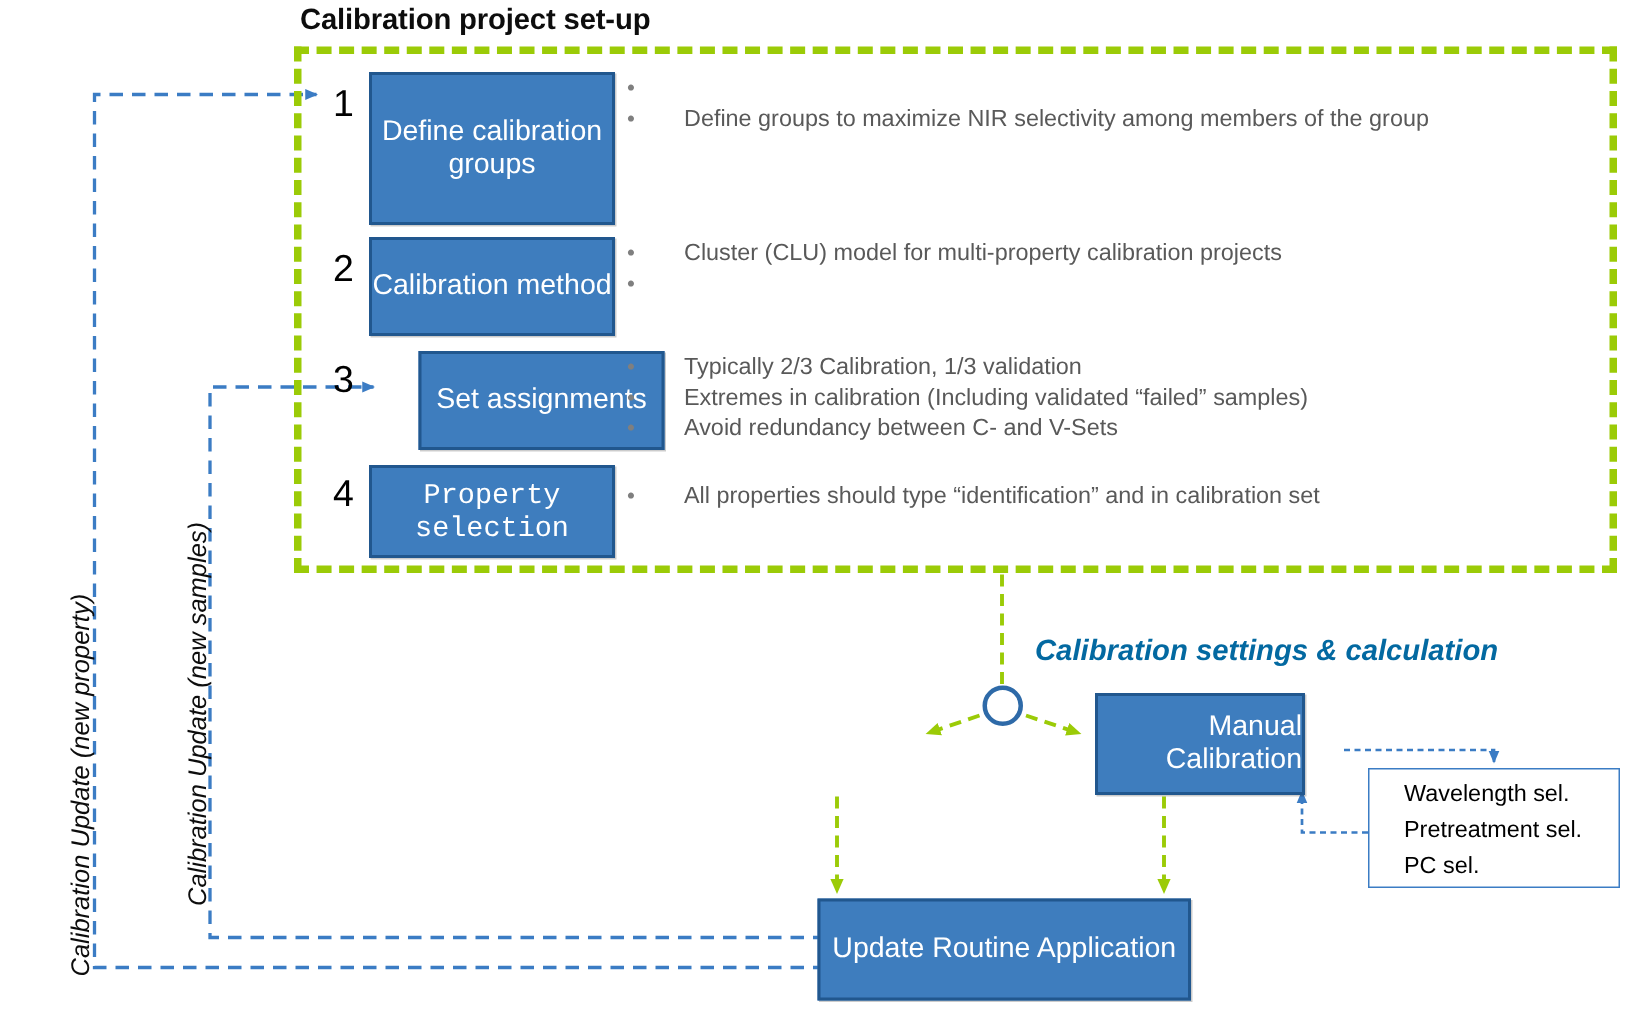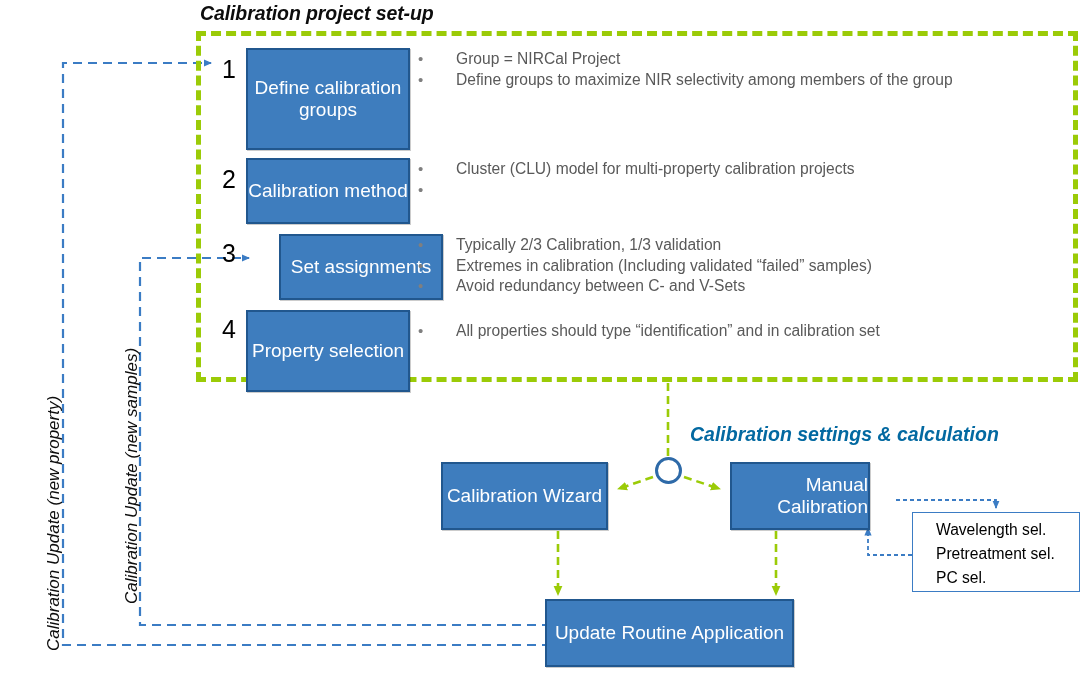--- a/index.html
+++ b/index.html
@@ -34,21 +34,20 @@
     width: 882px;
     height: 351px;
     border: 5px dashed #9BCB07;
     box-sizing: border-box;
   }
   .group-title {
     position: absolute;
     left: 200px;
     top: 2px;
     font-size: 19.5px;
-    font-style: italic;
     font-weight: bold;
     color: #0d0d0d;
     white-space: nowrap;
     letter-spacing: -0.1px;
   }
 
   
   .pbox {
     position: absolute;
     background: #3E7DBE;
@@ -197,21 +196,20 @@
   <div class="group-box"></div>
   <div class="group-title">Calibration project set-up</div>
 
   <div class="step-num" style="left:222px; top:57px;">1</div>
   <div class="pbox" style="left:246px; top:48px; width:164px; height:102px;">
     <span>Define calibration groups</span>
   </div>
   <div class="bullets" style="left:418px; top:49px;">
     <div class="bullet-row">
       <span class="dot">•</span>
-      <span>Group = NIRCal Project</span>
     </div>
     <div class="bullet-row">
       <span class="dot">•</span>
       <span>Define groups to maximize NIR selectivity among members of the group</span>
     </div>
   </div>
 
   <div class="step-num" style="left:222px; top:167px;">2</div>
   <div class="pbox" style="left:246px; top:158px; width:164px; height:66px;">
     <span>Calibration method</span>
@@ -239,37 +237,34 @@
       <span class="dot">•</span>
       <span>Extremes in calibration  (Including validated “failed” samples)</span>
     </div>
     <div class="bullet-row">
       <span class="dot">•</span>
       <span>Avoid redundancy between C- and V-Sets</span>
     </div>
   </div>
 
   <div class="step-num" style="left:222px; top:317px;">4</div>
-  <div class="pbox" style="left:246px; top:310px; width:164px; height:82px;">
+  <div class="pbox" style="left:246px; top:310px; width:164px; height:62px;font-family:Liberation Mono, monospace;">
     <span>Property selection</span>
   </div>
   <div class="bullets" style="left:418px; top:321px;">
     <div class="bullet-row">
       <span class="dot">•</span>
       <span>All properties should type “identification” and in calibration set</span>
     </div>
   </div>
 
   <div class="section-title" style="left:690px; top:423px;">Calibration settings &amp; calculation</div>
 
   <div class="junction"></div>
 
-  <div class="pbox" style="left:441px; top:462px; width:167px; height:68px;">
-    <span>Calibration Wizard</span>
-  </div>
 
   <div class="pbox" style="left:730px; top:462px; width:140px; height:68px;text-align:right;">
     <span>Manual Calibration</span>
   </div>
 
   <div class="pbox" style="left:545px; top:599px; width:249px; height:68px;">
     <span>Update Routine Application</span>
   </div>
 
   <div class="note-box">

